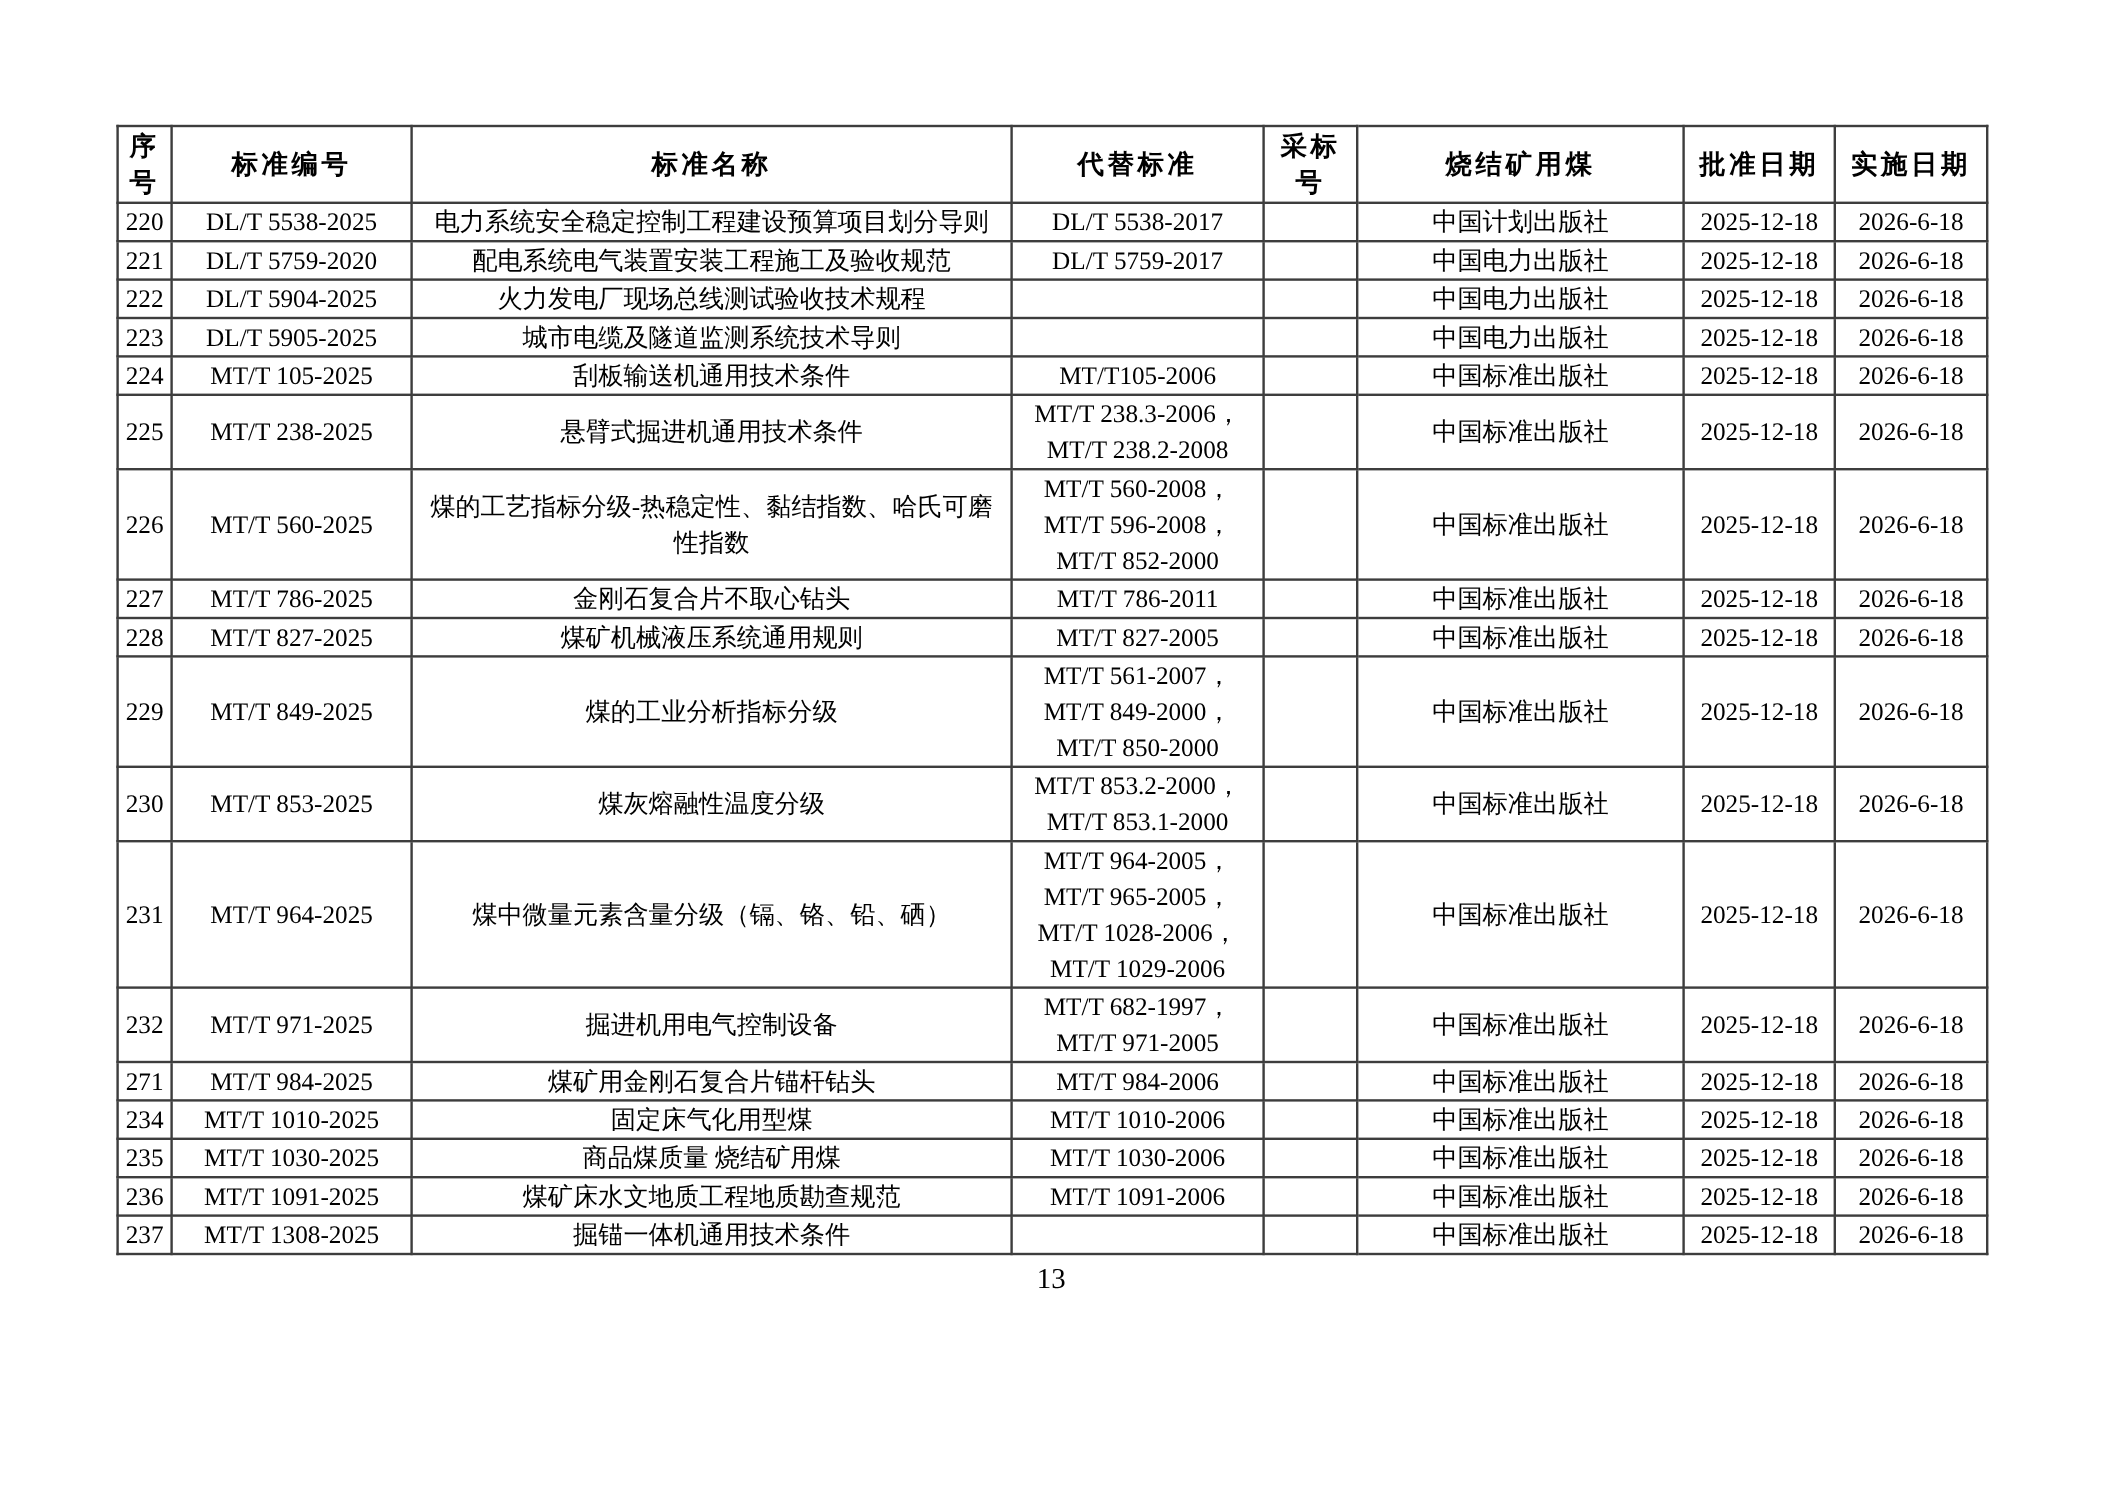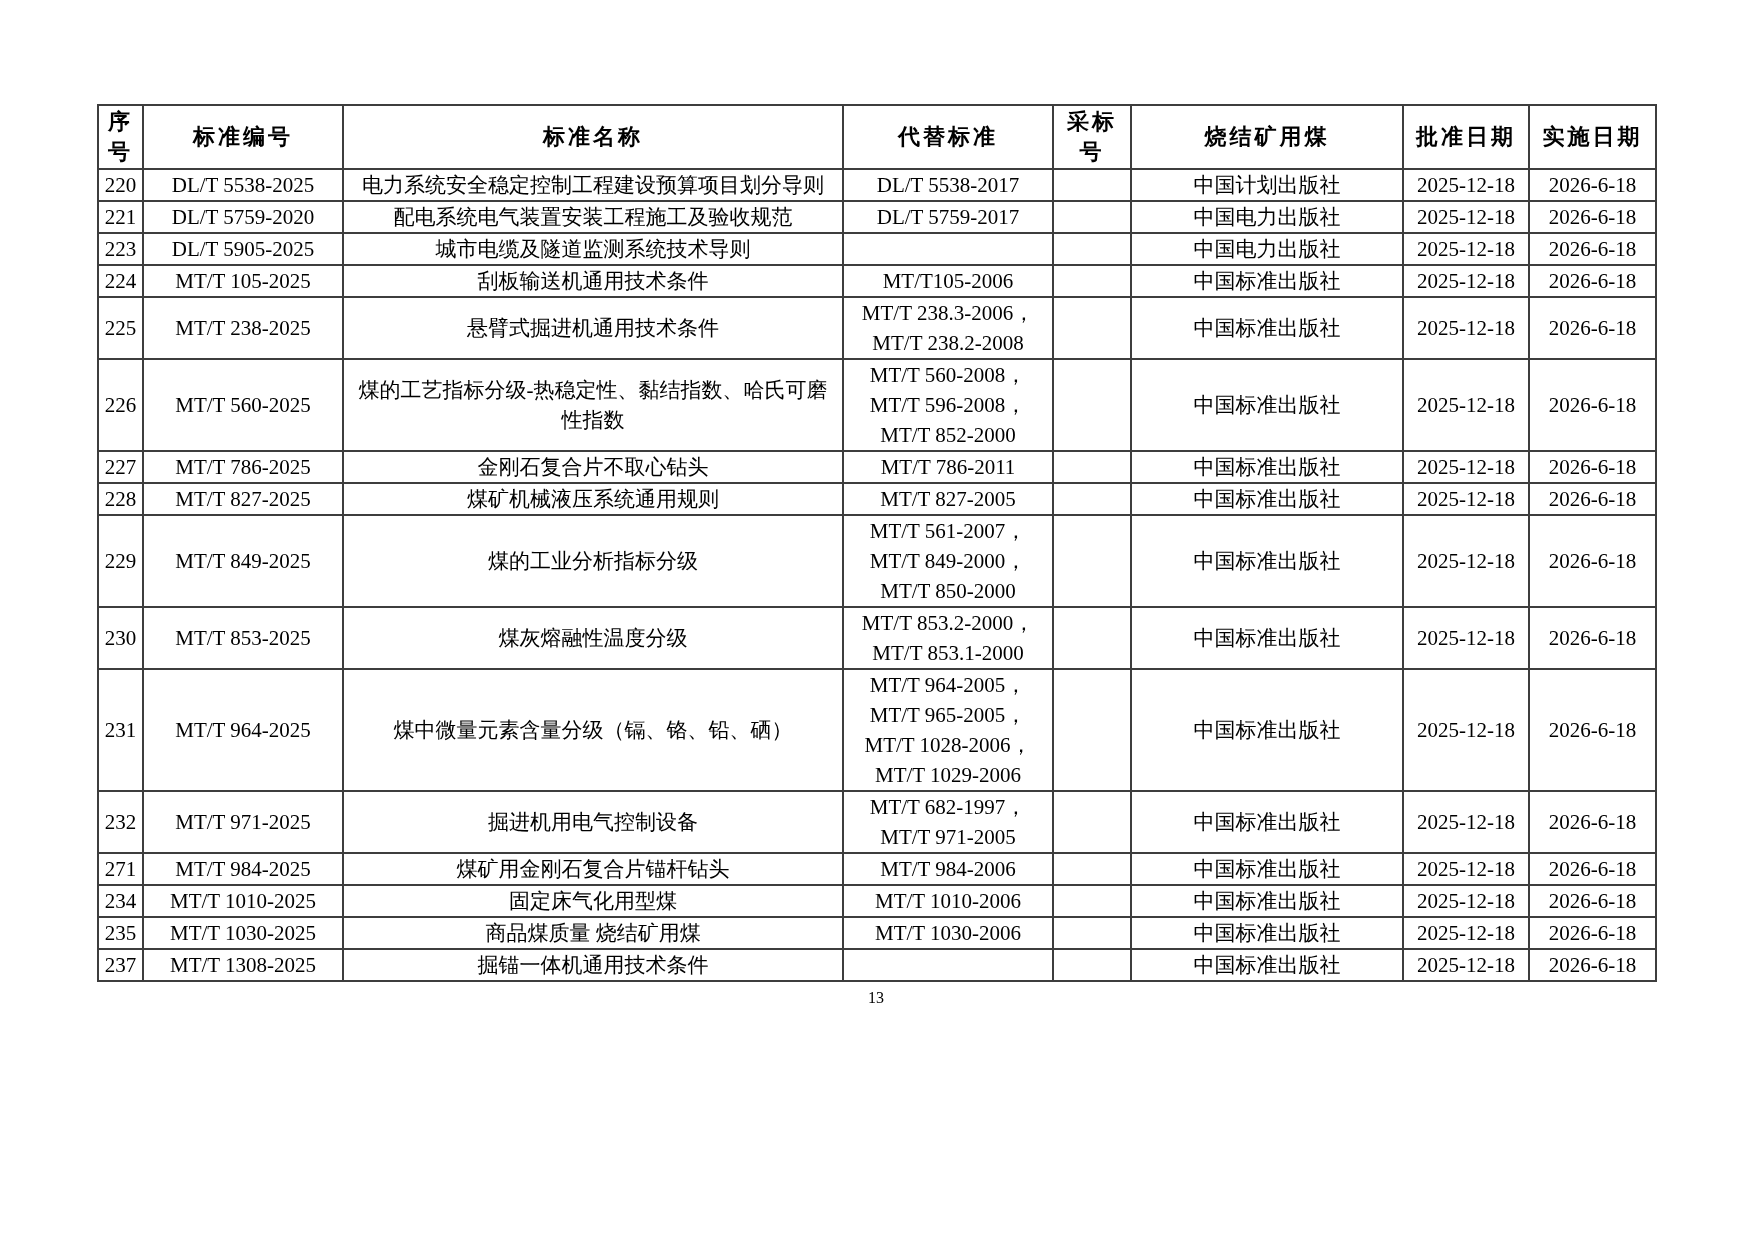--- a/index.html
+++ b/index.html
@@ -40,21 +40,21 @@
   }
   .std-table td {
     font-size: 21px;
     line-height: 30px;
     height: 28px;
     padding: 0 2px;
   }
   .page-number {
     margin-top: 7px;
     text-align: center;
-    font-size: 16px;
+    font-size: 24px;
   }
 </style>
 </head>
 <body>
 
 <div class="page">
   <table class="std-table">
     <colgroup>
       <col style="width:45px">
       <col style="width:200px">
@@ -93,20 +93,30 @@
           <td>221</td>
           <td>DL/T 5759-2020</td>
           <td>配电系统电气装置安装工程施工及验收规范</td>
           <td>DL/T 5759-2017</td>
           <td></td>
           <td>中国电力出版社</td>
           <td>2025-12-18</td>
           <td>2026-6-18</td>
         </tr>
         <tr>
+          <td>222</td>
+          <td>DL/T 5904-2025</td>
+          <td>火力发电厂现场总线测试验收技术规程</td>
+          <td></td>
+          <td></td>
+          <td>中国电力出版社</td>
+          <td>2025-12-18</td>
+          <td>2026-6-18</td>
+        </tr>
+        <tr>
           <td>223</td>
           <td>DL/T 5905-2025</td>
           <td>城市电缆及隧道监测系统技术导则</td>
           <td></td>
           <td></td>
           <td>中国电力出版社</td>
           <td>2025-12-18</td>
           <td>2026-6-18</td>
         </tr>
         <tr>
@@ -234,20 +244,30 @@
           <td>235</td>
           <td>MT/T 1030-2025</td>
           <td>商品煤质量 烧结矿用煤</td>
           <td>MT/T 1030-2006</td>
           <td></td>
           <td>中国标准出版社</td>
           <td>2025-12-18</td>
           <td>2026-6-18</td>
         </tr>
         <tr>
+          <td>236</td>
+          <td>MT/T 1091-2025</td>
+          <td>煤矿床水文地质工程地质勘查规范</td>
+          <td>MT/T 1091-2006</td>
+          <td></td>
+          <td>中国标准出版社</td>
+          <td>2025-12-18</td>
+          <td>2026-6-18</td>
+        </tr>
+        <tr>
           <td>237</td>
           <td>MT/T 1308-2025</td>
           <td>掘锚一体机通用技术条件</td>
           <td></td>
           <td></td>
           <td>中国标准出版社</td>
           <td>2025-12-18</td>
           <td>2026-6-18</td>
         </tr>
       </tbody>

